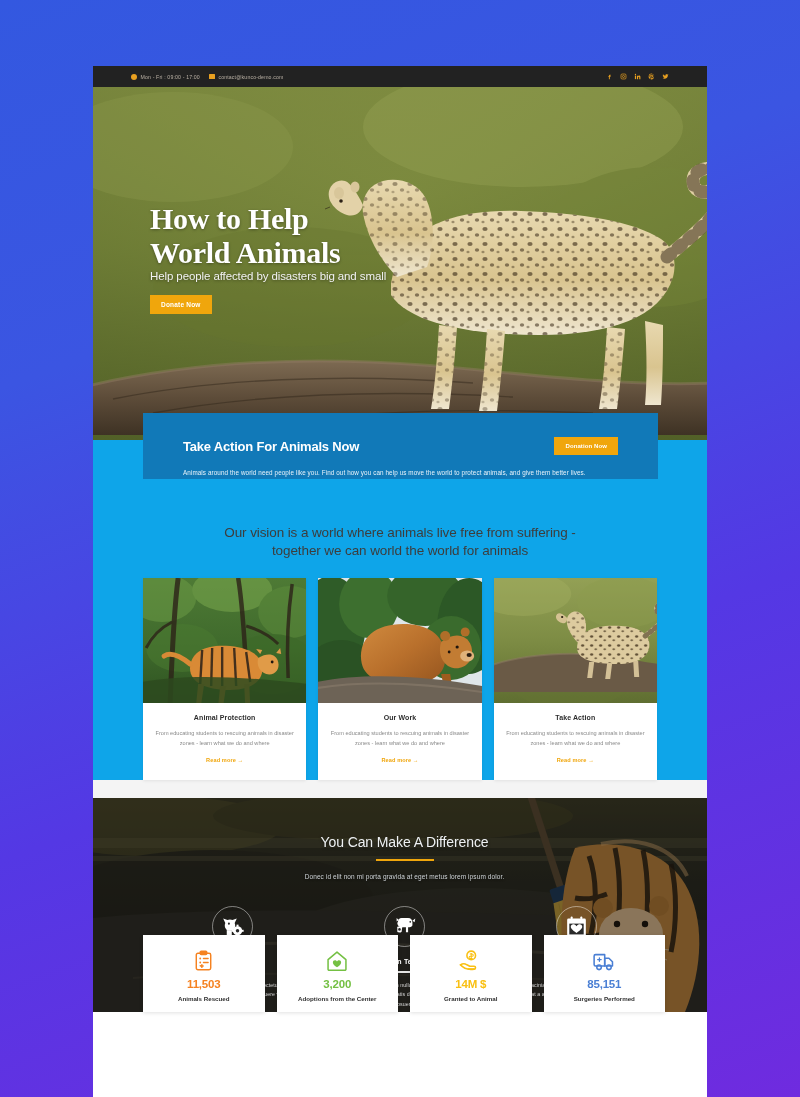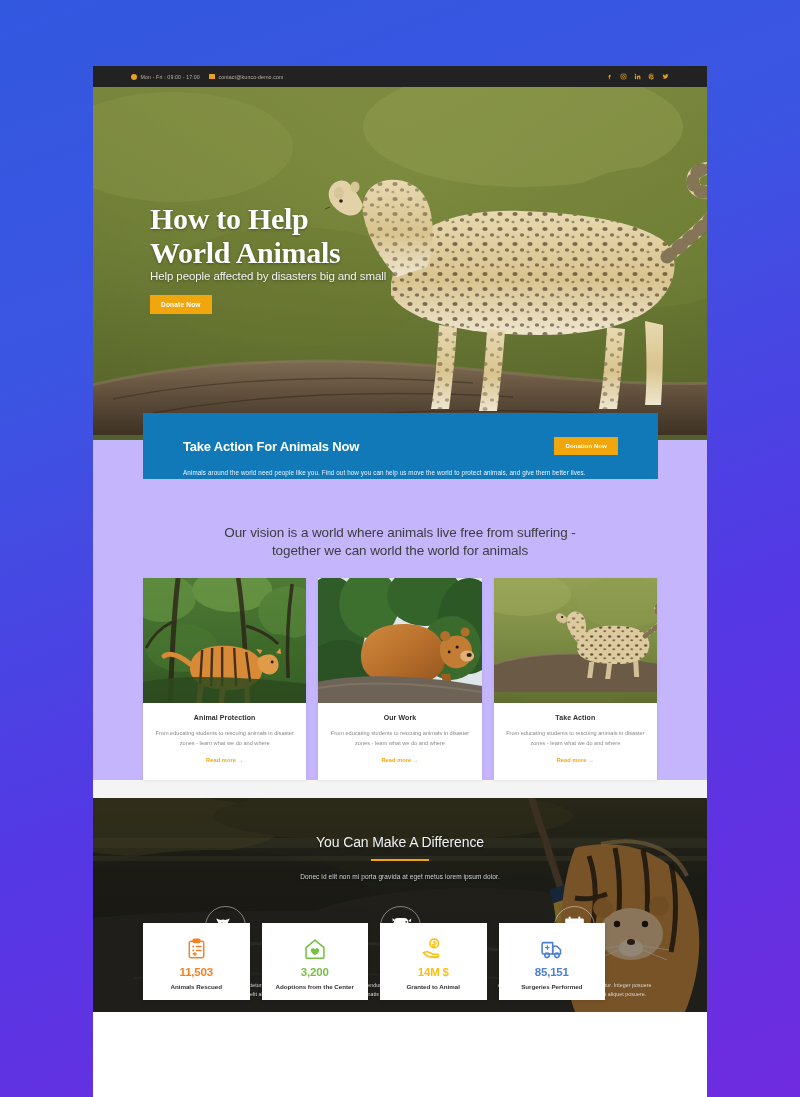--- a/index.html
+++ b/index.html
@@ -57,21 +57,21 @@
   .btn-donation {
     background:#f0a60c; color:#fff; font-size:6px; font-weight:bold;
     padding:6px 11px; border:none; cursor:pointer; letter-spacing:.1px;
   }
   .cta p {
     margin-top:12px; font-size:6.3px; color:#e9f3fa; line-height:11.5px;
     max-width:430px; letter-spacing:.1px;
   }
 
   
-  .vision { background:#c4b5fd; padding:84px 0 0 0; }
+  .vision { background:#0ea5e9; padding:84px 0 0 0; }
   .vision h2 {
     text-align:center; font-size:13.5px; color:#3d3d3d; line-height:18px;
     font-weight:normal; letter-spacing:-.1px;
   }
 
   
   .cards { display:flex; gap:12px; padding:18px 50px 0 50px; }
   .card { flex:1; background:#fff; box-shadow:0 1px 3px rgba(0,0,0,.08); }
   .card-img { height:125px; overflow:hidden; position:relative; }
   .card-body { padding:11px 12px 14px 12px; text-align:center; }
@@ -79,21 +79,21 @@
   .card-body p { margin-top:7px; font-size:5.6px; color:#8a8a8a; line-height:10px; }
   .readmore {
     display:inline-block; margin-top:9px; font-size:5.6px; color:#f0a60c;
     font-weight:bold; cursor:pointer; letter-spacing:.1px;
   }
   .vision-pad { height:18px; background:#f4f4f4; }
 
   
   .diff { position:relative; height:214px; overflow:hidden; background:#241d18; }
   .diff-bg { position:absolute; inset:0; }
-  .diff-inner { position:relative; z-index:4; padding-top:36px; }
+  .diff-inner { position:relative; z-index:4; padding-top:36px;padding-left:9px; }
   .diff h2 {
     text-align:center; font-size:14px; color:#eef1f3; font-weight:normal;
     letter-spacing:-.1px; text-shadow:0 1px 3px rgba(0,0,0,.5);
   }
   .divider {
     margin:9px auto 0 auto; width:58px; height:2px; background:#f0a60c;
   }
   .diff-sub {
     text-align:center; margin-top:12px; font-size:6.5px; color:#cfd4d8;
     letter-spacing:.1px; text-shadow:0 1px 2px rgba(0,0,0,.5);
@@ -106,21 +106,21 @@
   }
   .feat h4 { margin-top:11px; font-size:7px; color:#fff; font-weight:bold; letter-spacing:.2px;}
   .feat-line { width:17px; height:1.5px; background:#e4e4e4; margin:6px auto 0 auto; }
   .feat p {
     margin-top:8px; font-size:5.3px; color:#d7d7d7; line-height:9.5px;
     padding:0 4px; letter-spacing:.05px;
   }
 
   
   .stats {
-    position:absolute; left:50px; bottom:12px; width:462px;
+    position:absolute; left:50px; bottom:0; width:522px;
     display:flex; gap:12px; z-index:12;
   }
   .stat {
     flex:1; background:#fff; height:77px; padding-top:14px; text-align:center;
     box-shadow:0 1px 4px rgba(0,0,0,.12);
   }
   .stat-icon { height:23px; display:flex; align-items:center; justify-content:center; }
   .stat-num { margin-top:6px; font-size:11.5px; font-weight:bold; letter-spacing:-.2px;}
   .stat-label { margin-top:5px; font-size:6.2px; color:#2f2f2f; font-weight:bold; }
   .bottom-wrap { position:relative; }

